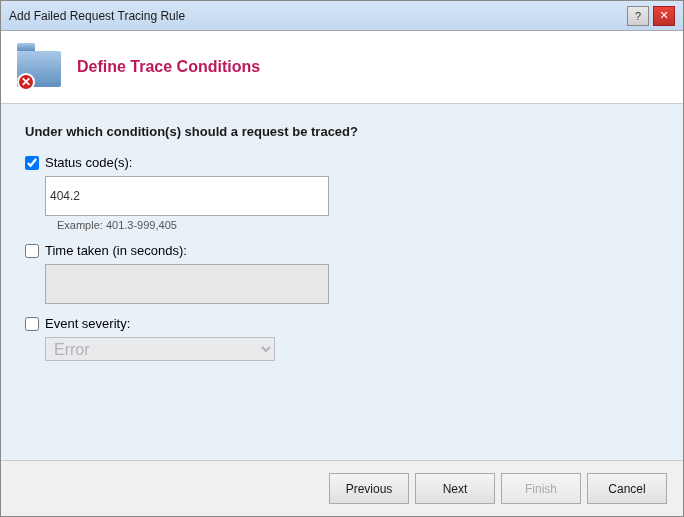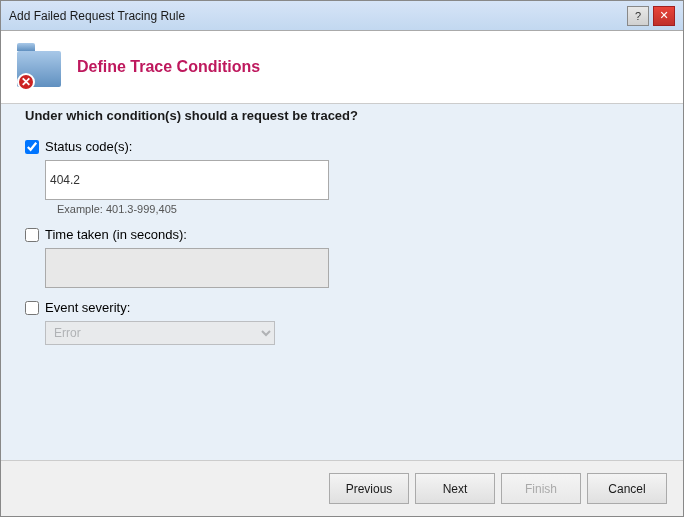--- a/index.html
+++ b/index.html
@@ -123,21 +123,21 @@
 
     .header-title {
       font-size: 16px;
       font-weight: bold;
       color: #be185d;
     }
 
     .content-area {
       flex: 1;
       background: #e8f0f8;
-      padding: 4px 24px;
+      padding: 20px 24px;
       overflow-y: auto;
     }
 
     .section-question {
       font-size: 13px;
       font-weight: bold;
       color: #1a1a1a;
       margin-bottom: 16px;
     }
 
@@ -185,21 +185,21 @@
     }
 
     .select-input {
       display: block;
       margin-left: 20px;
       width: 230px;
       height: 24px;
       border: 1px solid #aaa;
       background: white;
       padding: 2px 4px;
-      font-size: 12px;
+      font-size: 16px;
       color: #333;
       outline: none;
       cursor: pointer;
     }
 
     .select-input:disabled {
       background: #e8e8e8;
       color: #999;
     }
 

